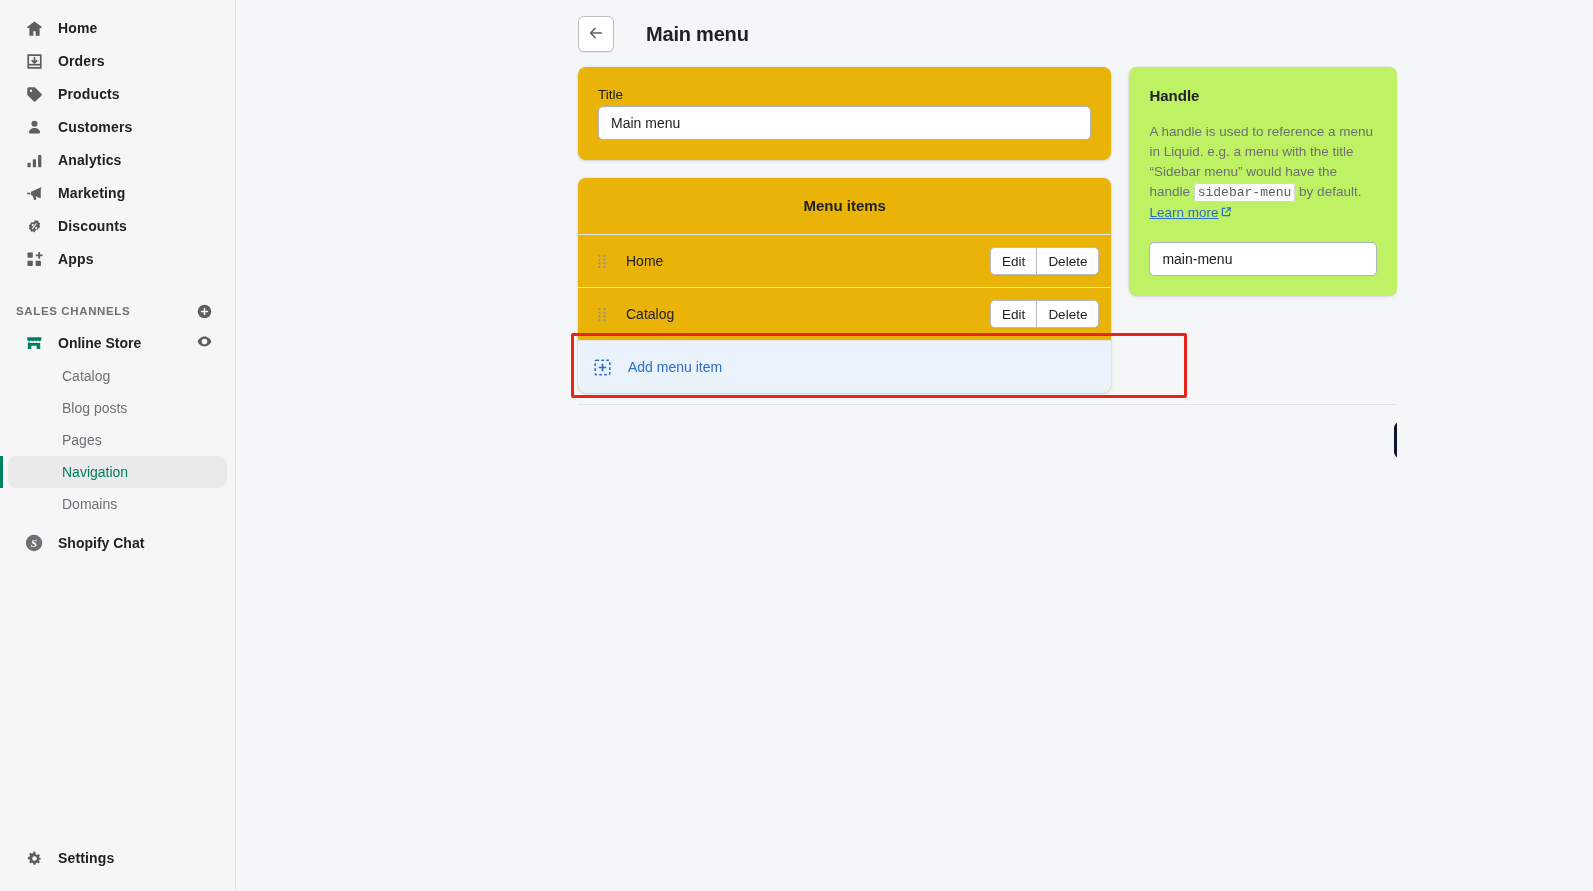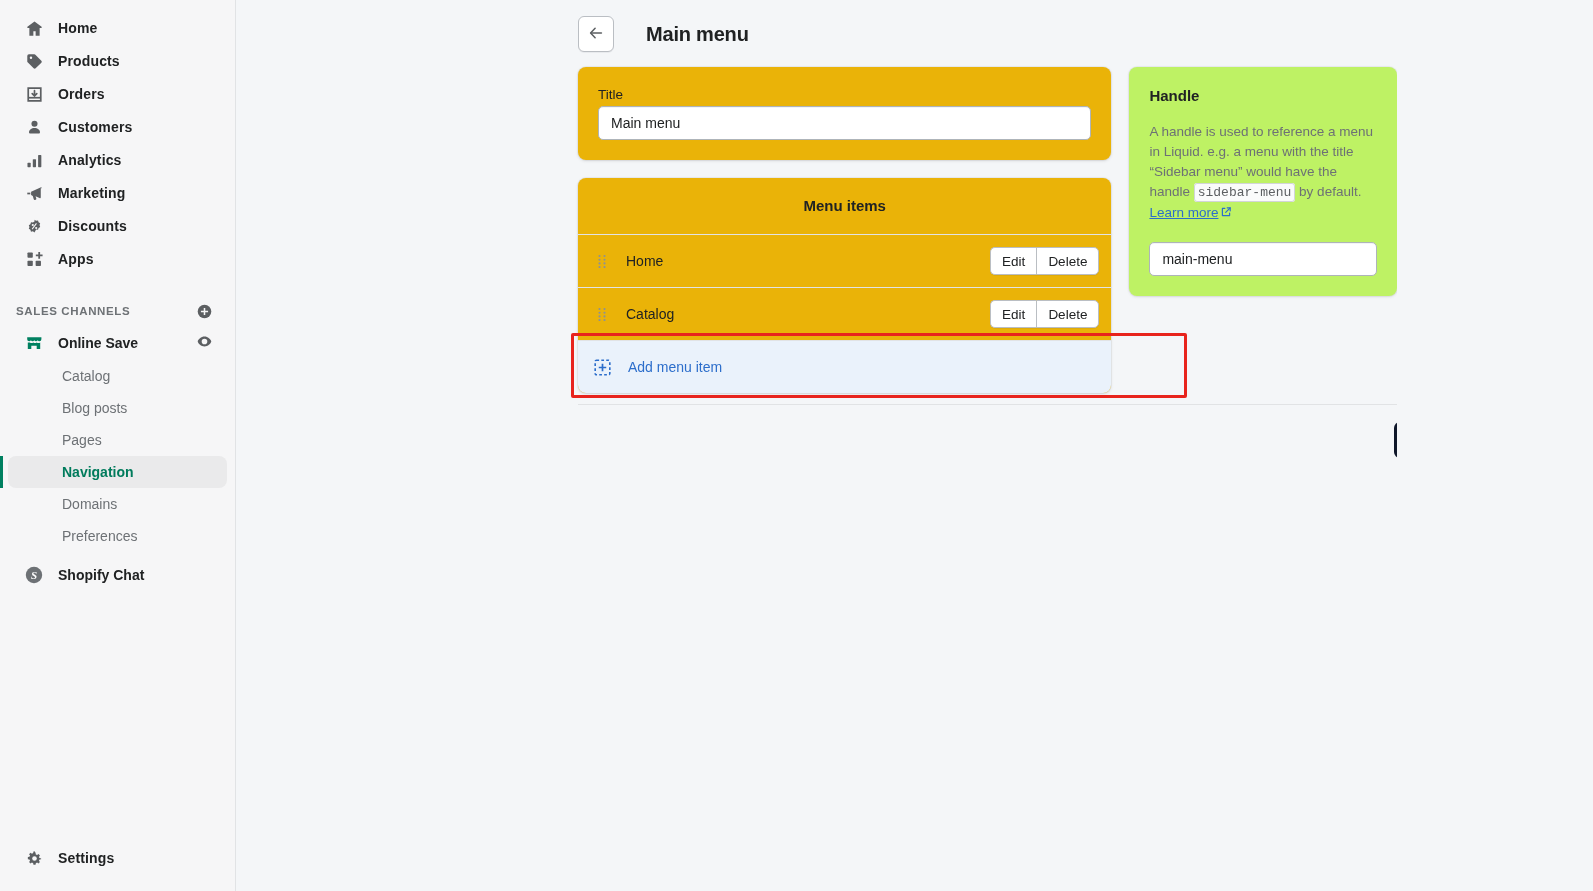--- a/index.html
+++ b/index.html
@@ -107,21 +107,21 @@
     align-items: center;
     height: 32px;
     padding-left: 54px;
     margin: 0 8px;
     border-radius: 8px;
     cursor: pointer;
     position: relative;
   }
   .sub-item .lbl { font-size: 14px; color: #6d7175; }
   .sub-item.active { background: #eaeaeb; }
-  .sub-item.active .lbl { color: #007b5c; font-weight: bold; }
+  .sub-item.active .lbl { color: #007b5c; font-weight: normal; }
   .sub-item.active::before {
     content: "";
     position: absolute;
     left: -8px;
     top: 0;
     bottom: 0;
     width: 3px;
     background: #008060;
   }
 
@@ -369,36 +369,36 @@
         <span class="ico">
           <svg width="19" height="19" viewBox="0 0 20 20" fill="#5c5f62">
               <path d="M10 2.5 2.5 8.2V9.6h2.1v7.9h4.2v-4.6h2.4v4.6h4.2V9.6h2.1V8.2L10 2.5z"></path>
             </svg>
         </span>
         <span class="lbl">Home</span>
       </div>
 
       <div class="nav-item">
         <span class="ico">
-          <svg width="19" height="19" viewBox="0 0 20 20" fill="#5c5f62">
-              <path d="M17.2 9.1 10.9 2.8a1.4 1.4 0 0 0-1-.4H4.2a1.8 1.8 0 0 0-1.8 1.8v5.7c0 .4.1.7.4 1l6.3 6.3c.6.6 1.5.6 2.1 0l6-6c.6-.6.6-1.5 0-2.1zM6.3 7.4a1.3 1.3 0 1 1 0-2.6 1.3 1.3 0 0 1 0 2.6z"></path>
-            </svg>
-        </span>
-        <span class="lbl">Products</span>
-      </div>
-
-      <div class="nav-item">
-        <span class="ico">
           <svg width="19" height="19" viewBox="0 0 20 20" fill="none" stroke="#5c5f62" stroke-width="1.8">
               <path d="M3.4 3.2h13.2v13.6H3.4z" fill="none"></path>
               <path d="M10 6v5.2M7.6 9.1 10 11.6l2.4-2.5" stroke-linecap="round" stroke-linejoin="round"></path>
               <path d="M3.4 13.4h13.2"></path>
             </svg>
         </span>
         <span class="lbl">Orders</span>
+      </div>
+
+      <div class="nav-item">
+        <span class="ico">
+          <svg width="19" height="19" viewBox="0 0 20 20" fill="#5c5f62">
+              <path d="M17.2 9.1 10.9 2.8a1.4 1.4 0 0 0-1-.4H4.2a1.8 1.8 0 0 0-1.8 1.8v5.7c0 .4.1.7.4 1l6.3 6.3c.6.6 1.5.6 2.1 0l6-6c.6-.6.6-1.5 0-2.1zM6.3 7.4a1.3 1.3 0 1 1 0-2.6 1.3 1.3 0 0 1 0 2.6z"></path>
+            </svg>
+        </span>
+        <span class="lbl">Products</span>
       </div>
 
       <div class="nav-item">
         <span class="ico">
           <svg width="19" height="19" viewBox="0 0 20 20" fill="#5c5f62">
               <circle cx="10" cy="6" r="3.2"></circle>
               <path d="M10 10.4c-3.2 0-5.8 2-5.8 4.5 0 .9.6 1.5 1.5 1.5h8.6c.9 0 1.5-.6 1.5-1.5 0-2.5-2.6-4.5-5.8-4.5z"></path>
             </svg>
         </span>
         <span class="lbl">Customers</span>
@@ -464,21 +464,21 @@
     </div>
 
     <div class="channel-row">
       <span class="left">
         <span class="ico">
           <svg width="20" height="20" viewBox="0 0 20 20" fill="#008060">
               <path d="M2.6 4.2h14.8v2.1a2 2 0 0 1-2 2 2 2 0 0 1-1.7-1 2 2 0 0 1-1.7 1 2 2 0 0 1-1.7-1 2 2 0 0 1-1.7 1 2 2 0 0 1-1.7-1 2 2 0 0 1-1.7 1 2 2 0 0 1-2-2V4.2z"></path>
               <path d="M3.8 9.5v6.6h3.5v-3.4h5.4v3.4h3.5V9.5a3.1 3.1 0 0 1-1.8.5 3 3 0 0 1-1.7-.5 3 3 0 0 1-1.7.5 3 3 0 0 1-1.7-.5 3 3 0 0 1-1.7.5 3.1 3.1 0 0 1-1.8-.5z"></path>
             </svg>
         </span>
-        <span class="lbl">Online Save</span>
+        <span class="lbl">Online Store</span>
       </span>
       <span>
         <svg width="17" height="17" viewBox="0 0 20 20" fill="#5c5f62">
             <path d="M10 4.2c-4 0-7.4 3.3-8 5.8.6 2.5 4 5.8 8 5.8s7.4-3.3 8-5.8c-.6-2.5-4-5.8-8-5.8zm0 9.1a3.3 3.3 0 1 1 0-6.6 3.3 3.3 0 0 1 0 6.6z"></path>
             <circle cx="10" cy="10" r="1.7" fill="#f6f6f7"></circle>
           </svg>
       </span>
     </div>
 
     <div>
@@ -489,23 +489,20 @@
         <span class="lbl">Blog posts</span>
       </div>
       <div class="sub-item">
         <span class="lbl">Pages</span>
       </div>
       <div class="sub-item active">
         <span class="lbl">Navigation</span>
       </div>
       <div class="sub-item">
         <span class="lbl">Domains</span>
-      </div>
-      <div class="sub-item">
-        <span class="lbl">Preferences</span>
       </div>
     </div>
 
     <div class="chat-row">
       <span class="ico">
         <svg width="20" height="20" viewBox="0 0 20 20">
             <circle cx="10" cy="10" r="8.2" fill="#6d7175"></circle>
             <text x="10" y="14.2" font-family="Liberation Serif, serif" font-size="11" font-weight="bold" font-style="italic" fill="#ffffff" text-anchor="middle">S</text>
           </svg>
       </span>

